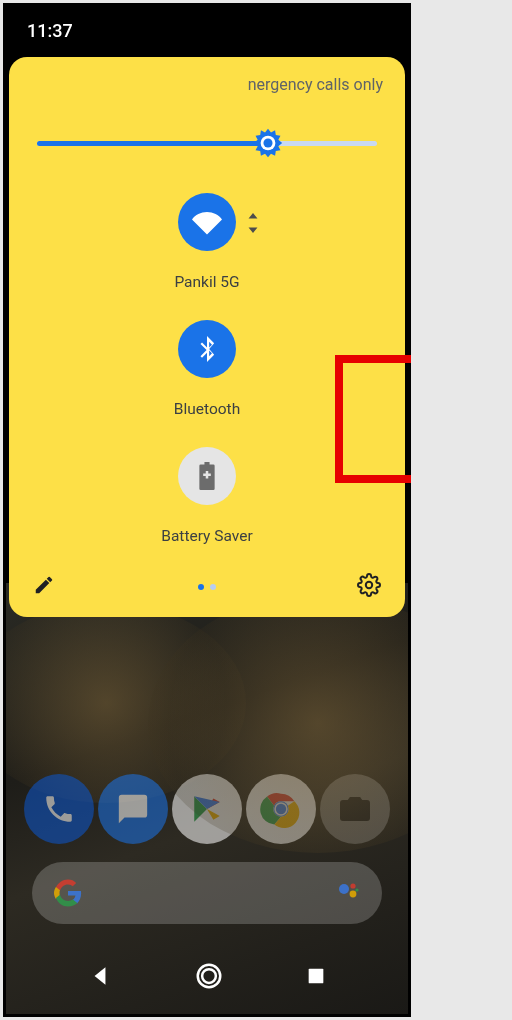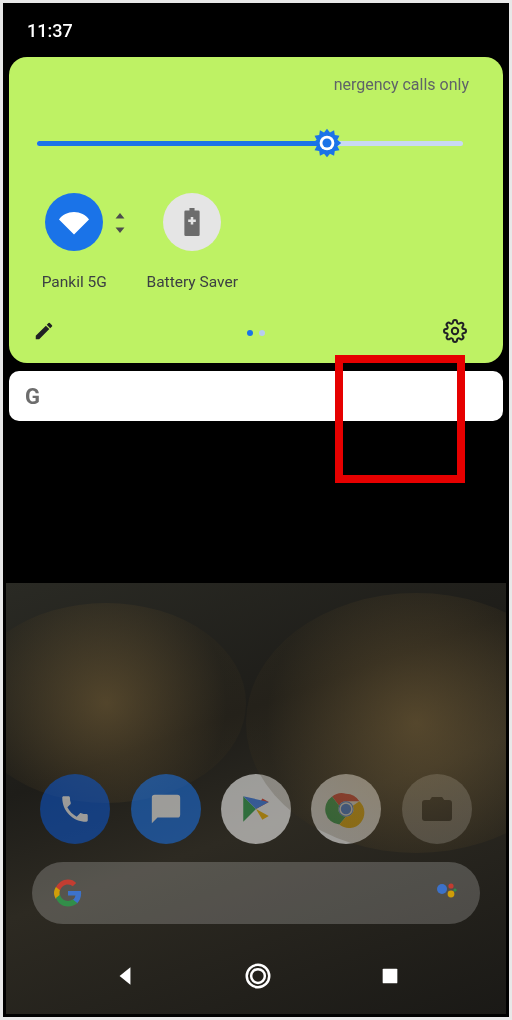--- a/index.html
+++ b/index.html
@@ -6,38 +6,38 @@
   html, body { width: 512px; height: 1020px; }
   body {
     font-family: -apple-system, Roboto, "Helvetica Neue", Arial, sans-serif;
     background: #e8e8e8;
     position: relative;
     overflow: hidden;
   }
   .device-frame {
     position: absolute;
     left: 3px; top: 3px;
-    width: 506px; height: 1014px;
+    width: 408px; height: 1014px;
     background: #000;
     overflow: hidden;
   }
   .status-bar {
     height: 54px;
     display: flex;
     align-items: center;
     padding: 0 24px;
     color: #fff;
     font-size: 18px;
     font-weight: 500;
   }
   .qs-panel {
     margin: 0 6px;
-    background: #bef264;
+    background: #fde047;
     border-radius: 18px;
-    padding: 18px 34px 14px 22px;
+    padding: 18px 22px 14px 22px;
     position: relative;
   }
   .qs-header {
     height: 46px;
     display: flex;
     justify-content: flex-end;
     align-items: flex-start;
     color: #5f6368;
     font-size: 16px;
   }
@@ -64,21 +64,21 @@
   }
   .brightness-thumb {
     position: absolute;
     left: 68%;
     top: 50%;
     transform: translate(-50%, -50%);
     width: 34px; height: 34px;
   }
   .tiles {
     display: grid;
-    grid-template-columns: repeat(4, 1fr);
+    grid-template-columns: repeat(1, 1fr);
     row-gap: 52px;
     column-gap: 0;
     padding: 10px 0 26px 0;
     gap: 29px;
   }
   .tile {
     display: flex;
     flex-direction: column;
     align-items: center;
     position: relative;
@@ -308,20 +308,28 @@
             </svg>
         </div>
         <span class="expand-caret">
           <svg width="12" height="20" viewBox="0 0 10 18" fill="currentColor">
               <path d="M5 0l4 5H1zM5 18l-4-5h8z"></path>
             </svg>
         </span>
         <div class="tile-label">Pankil 5G</div>
       </div>
 
+      <div class="tile">
+        <div class="tile-icon-wrap on">
+          <svg width="26" height="26" viewBox="0 0 24 24" fill="#fff">
+              <path d="M12 2v8.6L7.4 6 6 7.4 11.6 13 6 18.6 7.4 20 12 15.4V24l6.6-6.6L14 12l4.6-5.4L12 0v2zm2 3.4L16.6 8 14 10.6V5.4zm0 13.2v-5.2L16.6 16 14 18.6z"></path>
+            </svg>
+        </div>
+        <div class="tile-label">Bluetooth</div>
+      </div>
 
 
 
 
       <div class="tile" style="position:relative">
         <div class="tile-icon-wrap off">
           <svg width="22" height="28" viewBox="0 0 14 22" fill="currentColor">
               <path d="M9 0H5v2H2a1 1 0 0 0-1 1v18a1 1 0 0 0 1 1h10a1 1 0 0 0 1-1V3a1 1 0 0 0-1-1H9V0zM8 13H6v-2H4V9h2V7h2v2h2v2H8v2z"></path>
             </svg>
         </div>

